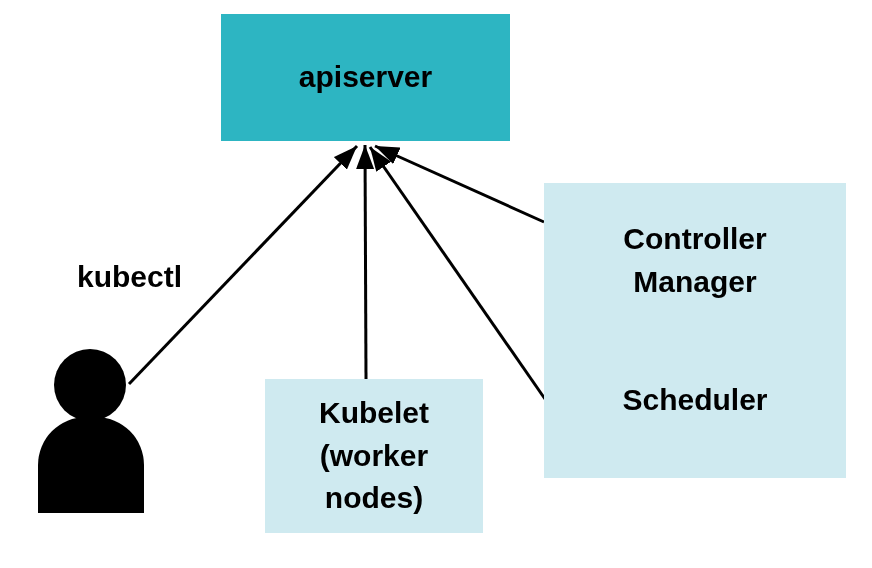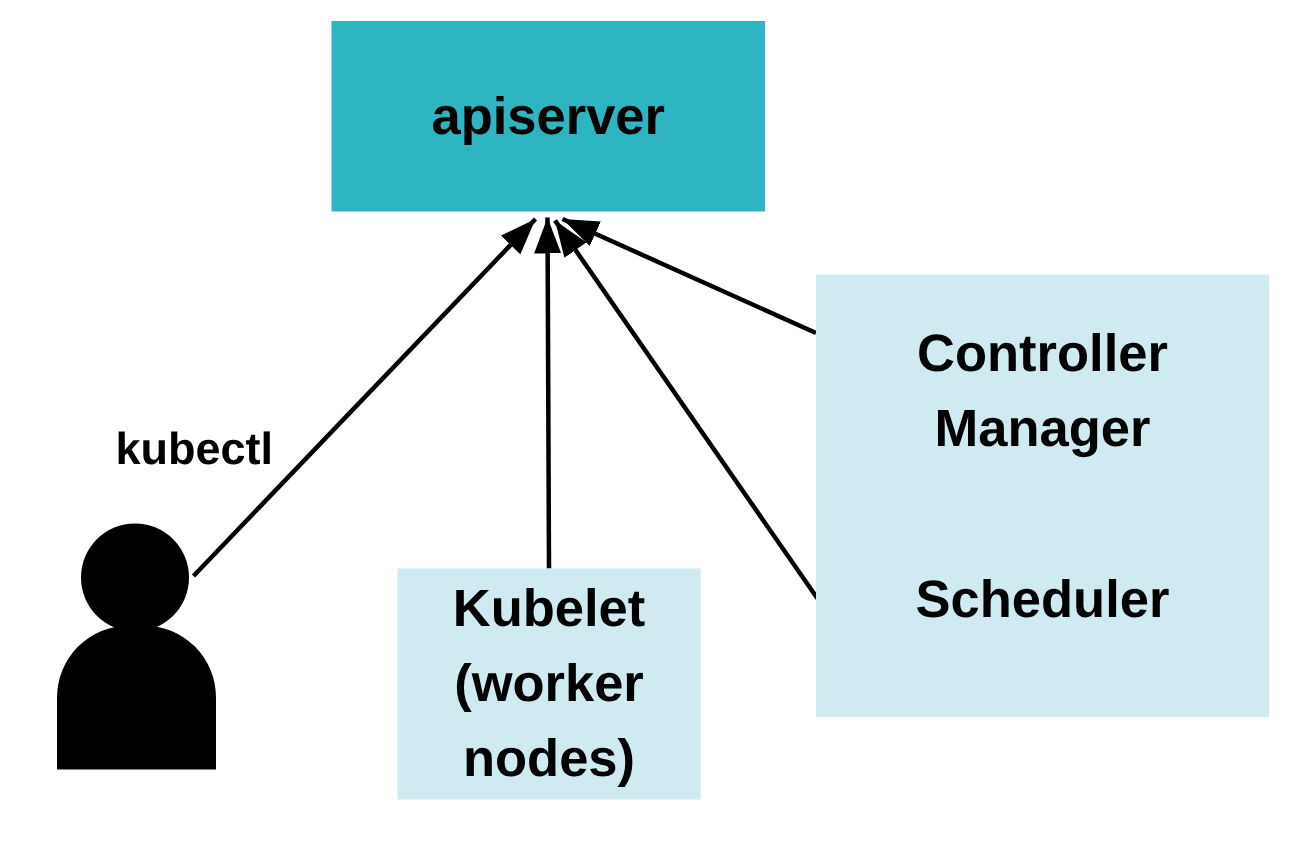--- a/index.html
+++ b/index.html
@@ -29,21 +29,21 @@
     stroke-width: 3;
   }
   .node {
     position: absolute;
     display: flex;
     align-items: center;
     justify-content: center;
     text-align: center;
     color: var(--text);
     font-weight: 700;
-    font-size: 35px;
+    font-size: 30px;
     line-height: 1.42;
     white-space: pre-line;
   }
   .node-apiserver {
     left: 221px; top: 14px;
     width: 289px; height: 127px;
     background: var(--apiserver-fill);
   }
   .node-controller-manager {
     left: 544px; top: 147px;
@@ -51,31 +51,30 @@
     background: var(--component-fill);
     margin-top: 36px;
   }
   .node-scheduler {
     left: 544px; top: 322px;
     width: 302px; height: 156px;
     background: var(--component-fill);
   }
   .node-kubelet {
     left: 265px; top: 379px;
-    width: 202px; height: 154px;
+    width: 218px; height: 154px;
     background: var(--component-fill);
   }
   .kubectl-label {
     position: absolute;
     left: 77px; top: 260px;
     font-size: 30px;
     font-weight: 700;
     color: var(--text);
     white-space: nowrap;
-    margin-top: 23px;
   }
   .person { position: absolute; left: 0; top: 0; }
   .person .head {
     position: absolute;
     left: 54px; top: 349px;
     width: 72px; height: 72px;
     border-radius: 50%;
     background: var(--arrow);
   }
   .person .torso {

